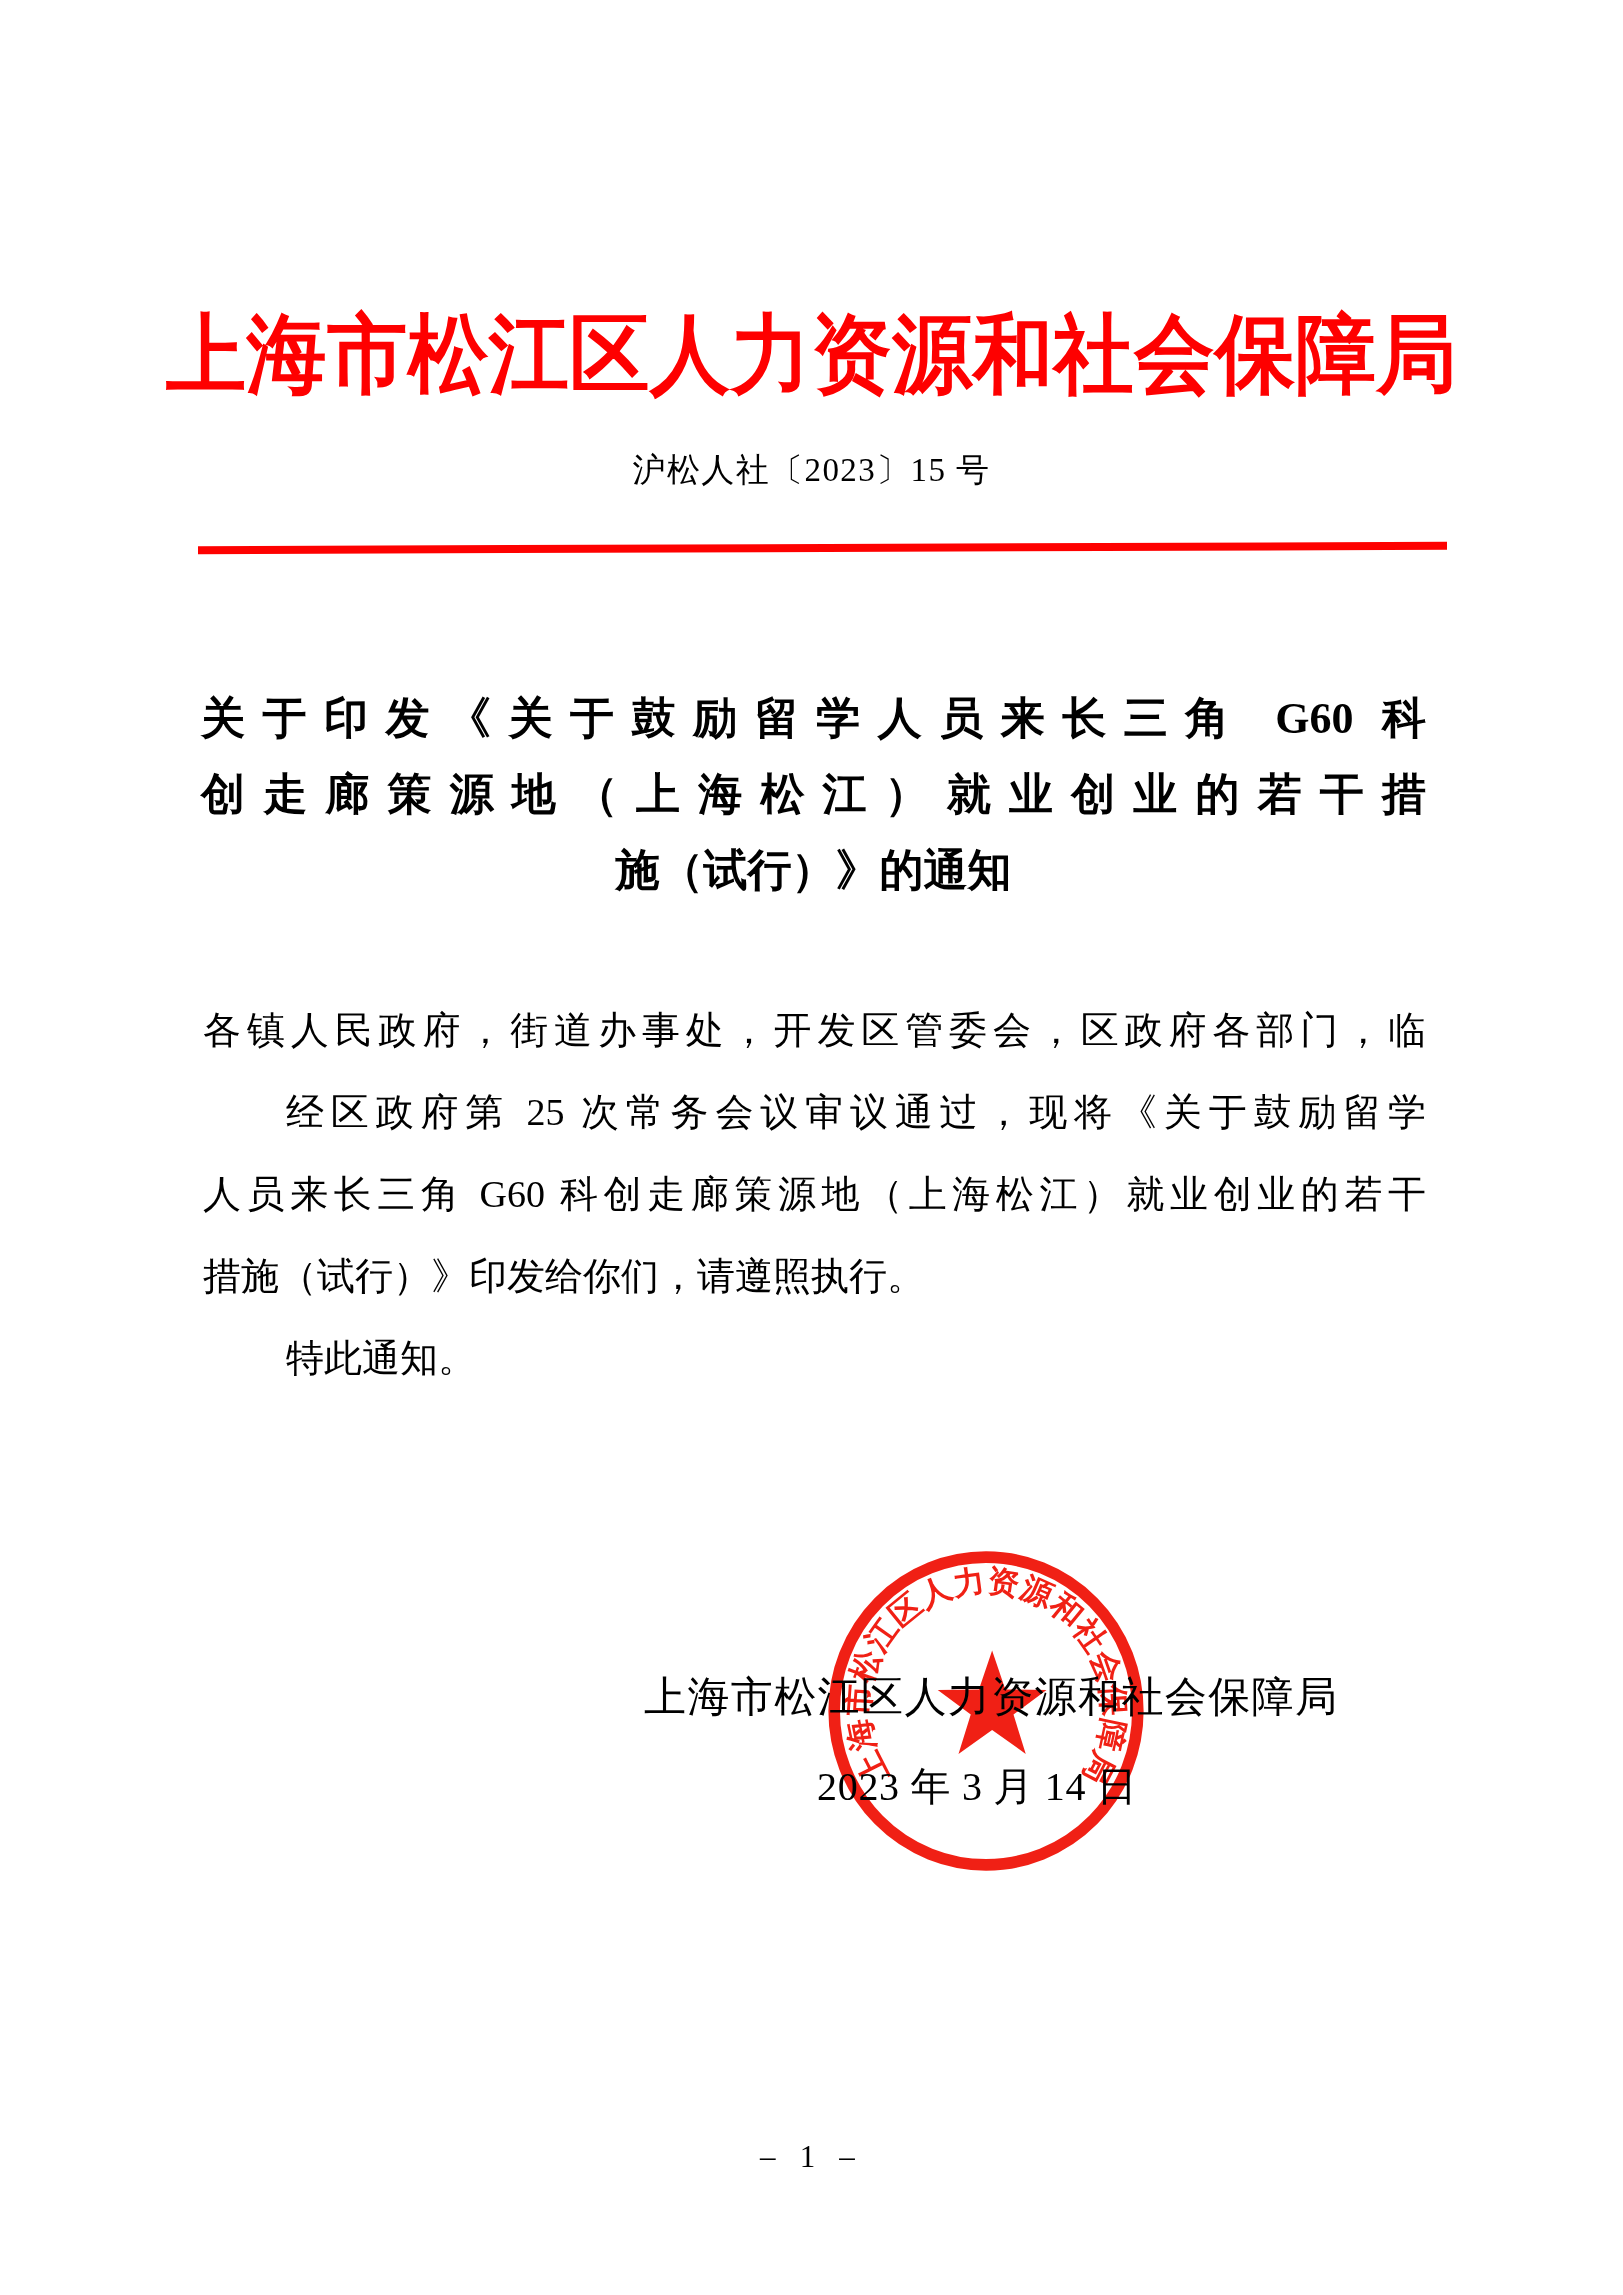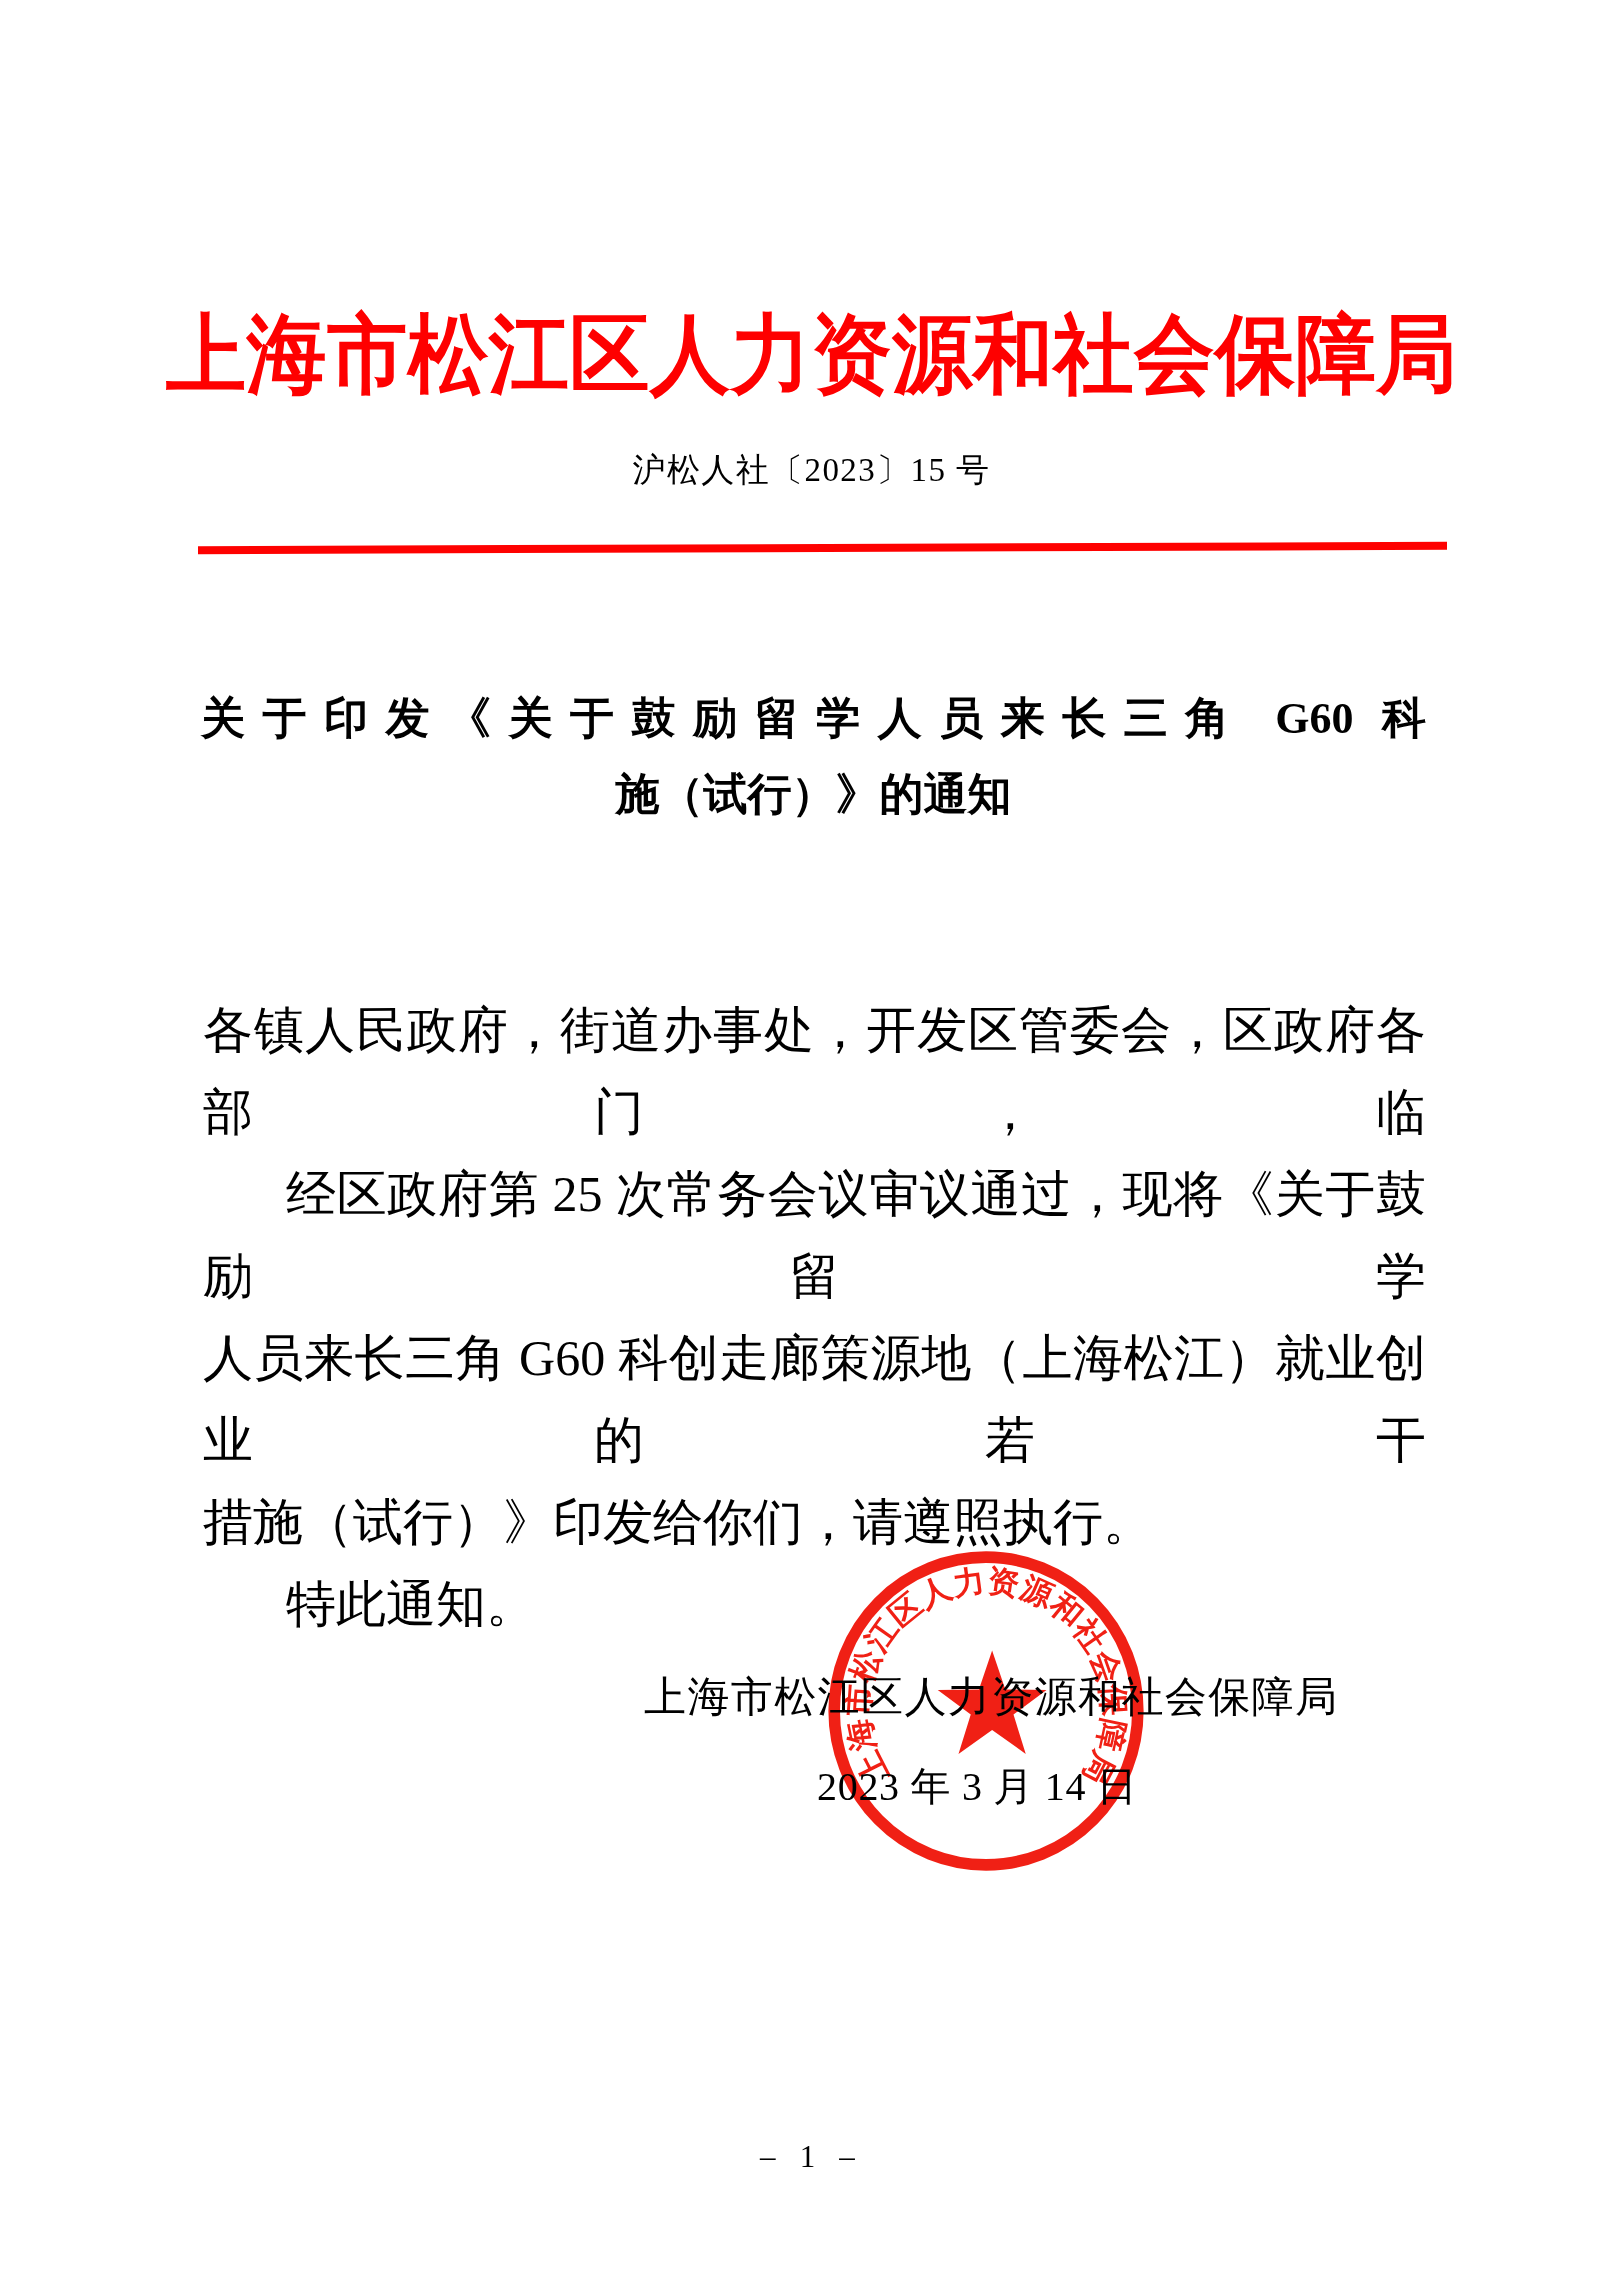--- a/index.html
+++ b/index.html
@@ -37,21 +37,21 @@
     position:absolute;top:681px;left:201px;width:1225px;
     font-size:44px;font-weight:bold;line-height:76px;
     letter-spacing:0;
   }
   .title-line{min-height:76px;}
   .title-line.fill{text-align:justify;text-align-last:justify;}
   .title-line.center{text-align:center;}
   
   .body-block{
     position:absolute;top:989px;left:203px;width:1223px;
-    font-size:50px;line-height:82px;
+    font-size:38px;line-height:82px;
   }
   .body-line{min-height:82px;white-space:normal;}
   .body-line.fill{text-align:justify;text-align-last:justify;}
   .body-line.indent{text-indent:83px;}
   
   .signature{
     position:absolute;top:1669px;left:644px;
     font-size:42px;letter-spacing:1.4px;white-space:nowrap;
   }
   .date-line{
@@ -82,20 +82,21 @@
 <div class="page">
 
   <div class="agency-header">上海市松江区人力资源和社会保障局</div>
 
   <div class="doc-number">沪松人社〔2023〕15 号</div>
 
   <div class="red-rule"></div>
 
   <div class="title-block">
     <div class="title-line fill">关于印发《关于鼓励留学人员来长三角 G60 科</div>
+    <div class="title-line fill">创走廊策源地（上海松江）就业创业的若干措</div>
     <div class="title-line center">施（试行）》的通知</div>
   </div>
 
   <div class="body-block">
     <div class="body-line fill">各镇人民政府，街道办事处，开发区管委会，区政府各部门，临</div>
     <div class="body-line fill indent">经区政府第 25 次常务会议审议通过，现将《关于鼓励留学</div>
     <div class="body-line fill">人员来长三角 G60 科创走廊策源地（上海松江）就业创业的若干</div>
     <div class="body-line">措施（试行）》印发给你们，请遵照执行。</div>
     <div class="body-line indent">特此通知。</div>
   </div>

